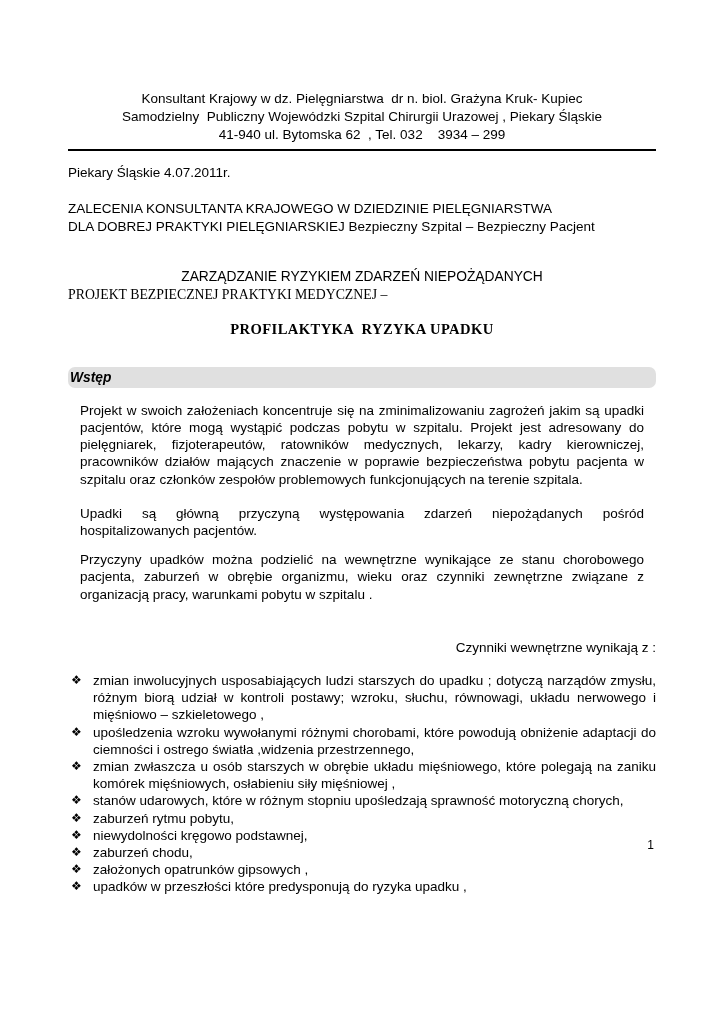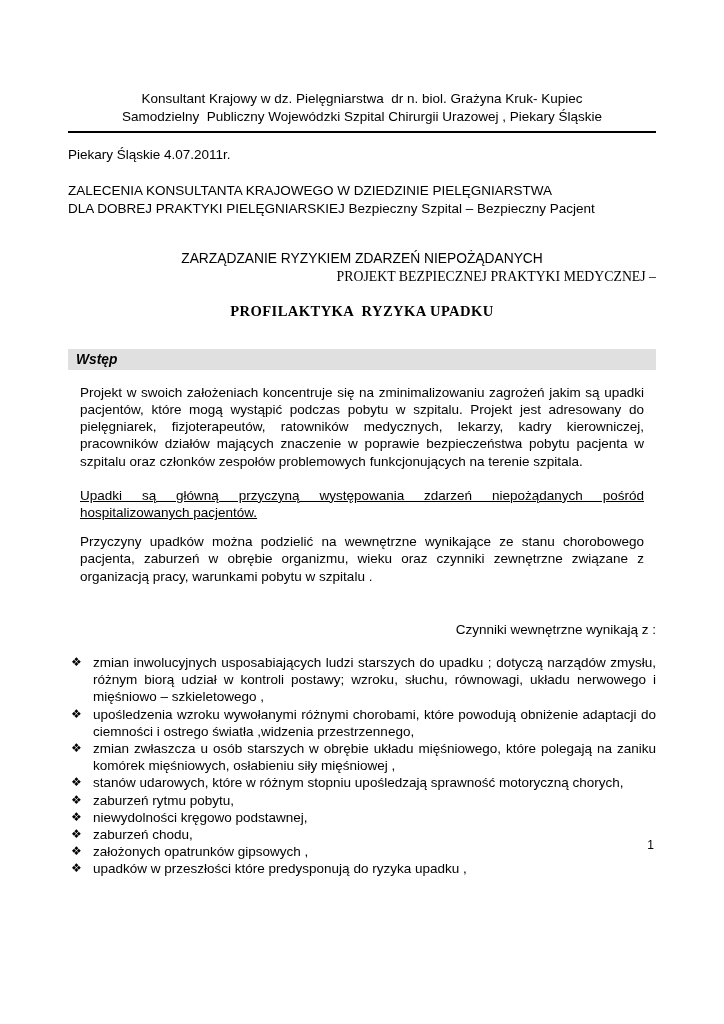--- a/index.html
+++ b/index.html
@@ -30,49 +30,50 @@
   .letterhead .head-line { white-space: pre-wrap; }
   .date-line { margin-top: 13px; }
   .recommendation { margin-top: 19px; line-height: 17.5px; }
   .title-main {
     margin-top: 33px;
     text-align: center;
     white-space: pre-wrap;
     font-size: 13.8px;
   }
   .title-sub {
-    text-align: right;
+    text-align: left;
     white-space: pre-wrap;
     font-family: "Liberation Serif", "DejaVu Serif", serif;
     font-size: 13.8px;
     line-height: 19px;
   }
   .title-emphasis {
     margin-top: 17px;
     text-align: center;
     white-space: pre-wrap;
     font-family: "Liberation Serif", "DejaVu Serif", serif;
     font-weight: bold;
     font-size: 14.6px;
     letter-spacing: 0.4px;
   }
   .section-heading {
     margin-top: 28px;
     background: #e0e0e0;
     font-weight: bold;
     font-style: italic;
     font-size: 13.8px;
-    padding: 2px 4px 2px 8px;
+    padding: 2px 4px 2px 2px;
+    border-radius: 7px;
   }
   .para {
     margin: 12px;
     text-align: justify;
   }
   .para-intro { margin-top: 14px; }
-  .para-causes-1 { margin-top: 17px; text-decoration: underline; }
+  .para-causes-1 { margin-top: 17px; }
   .para-causes-2 { margin-top: 0; }
   .factors-heading {
     margin: 36px 0 0 0;
     text-align: right;
   }
   .bullets {
     list-style: none;
     margin: 16px 0 0 0;
     padding: 0;
   }
@@ -96,20 +97,21 @@
 </style>
 </head>
 <body>
 
 <div class="page">
   <div class="content">
 
     <div class="letterhead">
       <div class="head-line">Konsultant Krajowy w dz. Pielęgniarstwa  dr n. biol. Grażyna Kruk- Kupiec</div>
       <div class="head-line">Samodzielny  Publiczny Wojewódzki Szpital Chirurgii Urazowej , Piekary Śląskie</div>
+      <div class="head-line">41-940 ul. Bytomska 62  , Tel. 032    3934 – 299</div>
     </div>
 
     <div class="date-line">Piekary Śląskie 4.07.2011r.</div>
 
     <div class="recommendation">
       <div>ZALECENIA KONSULTANTA KRAJOWEGO W DZIEDZINIE PIELĘGNIARSTWA</div>
       <div>DLA DOBREJ PRAKTYKI PIELĘGNIARSKIEJ  Bezpieczny Szpital – Bezpieczny Pacjent</div>
     </div>
 
     <div class="title-main">ZARZĄDZANIE RYZYKIEM ZDARZEŃ NIEPOŻĄDANYCH</div>

